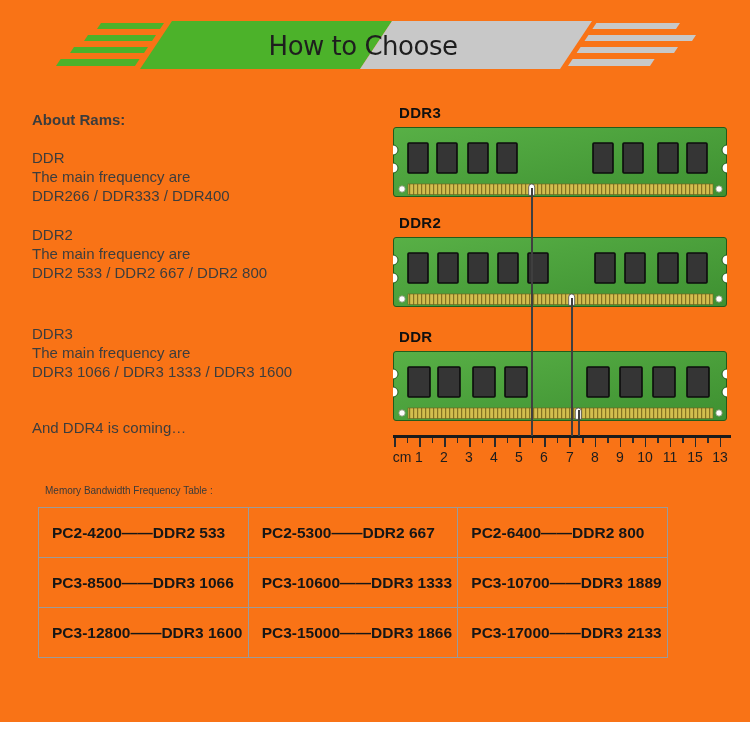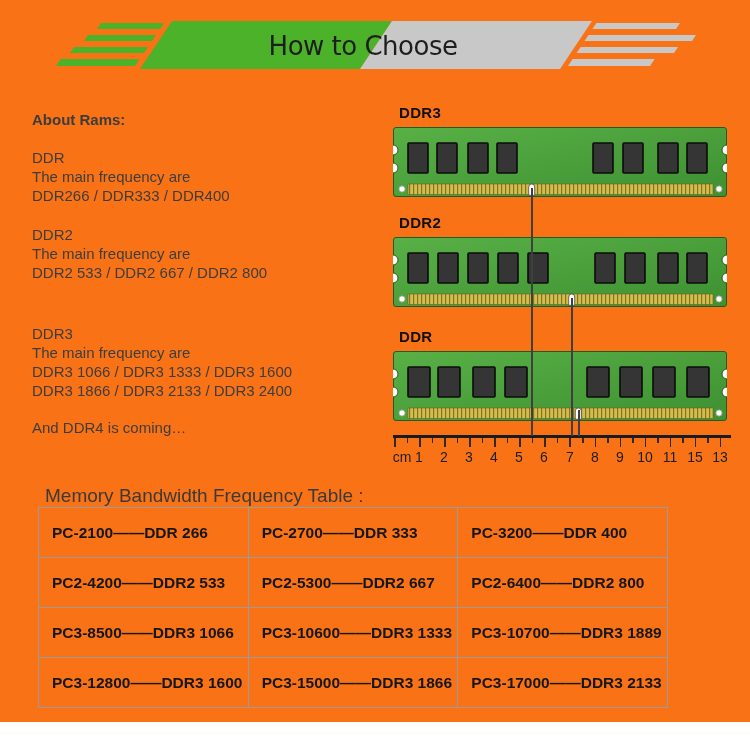--- a/index.html
+++ b/index.html
@@ -22,21 +22,21 @@
   .callout{position:absolute;width:2px;background:#3f3f3f;z-index:5;}
 
   
   .ruler-bar{position:absolute;left:393px;top:435px;width:338px;height:2.5px;background:#1b1b1b;}
   .ruler-ticks{position:absolute;left:0;top:438px;width:750px;height:10px;}
   .tick{position:absolute;top:0;width:1.5px;height:9px;background:#2b2b2b;}
   .tick-minor{height:5px;}
   .rlabel{position:absolute;top:449px;transform:translateX(-50%);font-size:14px;color:#1d1d1d;}
 
   
-  .tbl-title{position:absolute;left:45px;top:485px;font-size:19px;color:#3a3a3a;}
+  .tbl-title{position:absolute;left:45px;top:485px;font-size:10px;color:#3a3a3a;}
   table.freq{position:absolute;left:38px;top:507px;width:630px;border-collapse:collapse;table-layout:fixed;}
   table.freq td{border:1px solid #9b9b9b;height:49px;padding:0 0 0 13px;
     font-size:15.5px;font-weight:bold;color:#161616;white-space:nowrap;}
 </style>
 </head>
 <body>
 
 <div class="page">
 
   <svg class="banner-svg" width="750" height="92" viewBox="0 0 750 92">
@@ -72,21 +72,20 @@
   <div class="txt-block" style="top:225px">
     <div>DDR2</div>
     <div>The main frequency are</div>
     <div>DDR2 533 / DDR2 667 / DDR2 800</div>
   </div>
 
   <div class="txt-block" style="top:324px">
     <div>DDR3</div>
     <div>The main frequency are</div>
     <div>DDR3 1066 / DDR3 1333 / DDR3 1600</div>
-    <div>DDR3 1866 / DDR3 2133 / DDR3 2400</div>
   </div>
 
   <div class="txt-block" style="top:418px">And DDR4 is coming…</div>
 
   <div class="module-label" style="top:104px">DDR3</div>
   <div class="module" style="top:127px">
     <svg width="334" height="70" viewBox="0 0 334 70">
       <defs>
         <linearGradient id="board-a" x1="0" y1="0" x2="1" y2="1">
           <stop offset="0" stop-color="#58b046"></stop>
@@ -250,25 +249,20 @@
     <span class="rlabel" style="left:645px">10</span>
     <span class="rlabel" style="left:670px">11</span>
     <span class="rlabel" style="left:695px">15</span>
     <span class="rlabel" style="left:720px">13</span>
   </div>
 
   <div class="tbl-title">Memory Bandwidth Frequency Table :</div>
   <table class="freq">
     <tbody>
       <tr>
-        <td>PC-2100——DDR 266</td>
-        <td>PC-2700——DDR 333</td>
-        <td>PC-3200——DDR 400</td>
-      </tr>
-      <tr>
         <td>PC2-4200——DDR2 533</td>
         <td>PC2-5300——DDR2 667</td>
         <td>PC2-6400——DDR2 800</td>
       </tr>
       <tr>
         <td>PC3-8500——DDR3 1066</td>
         <td>PC3-10600——DDR3 1333</td>
         <td>PC3-10700——DDR3 1889</td>
       </tr>
       <tr>

